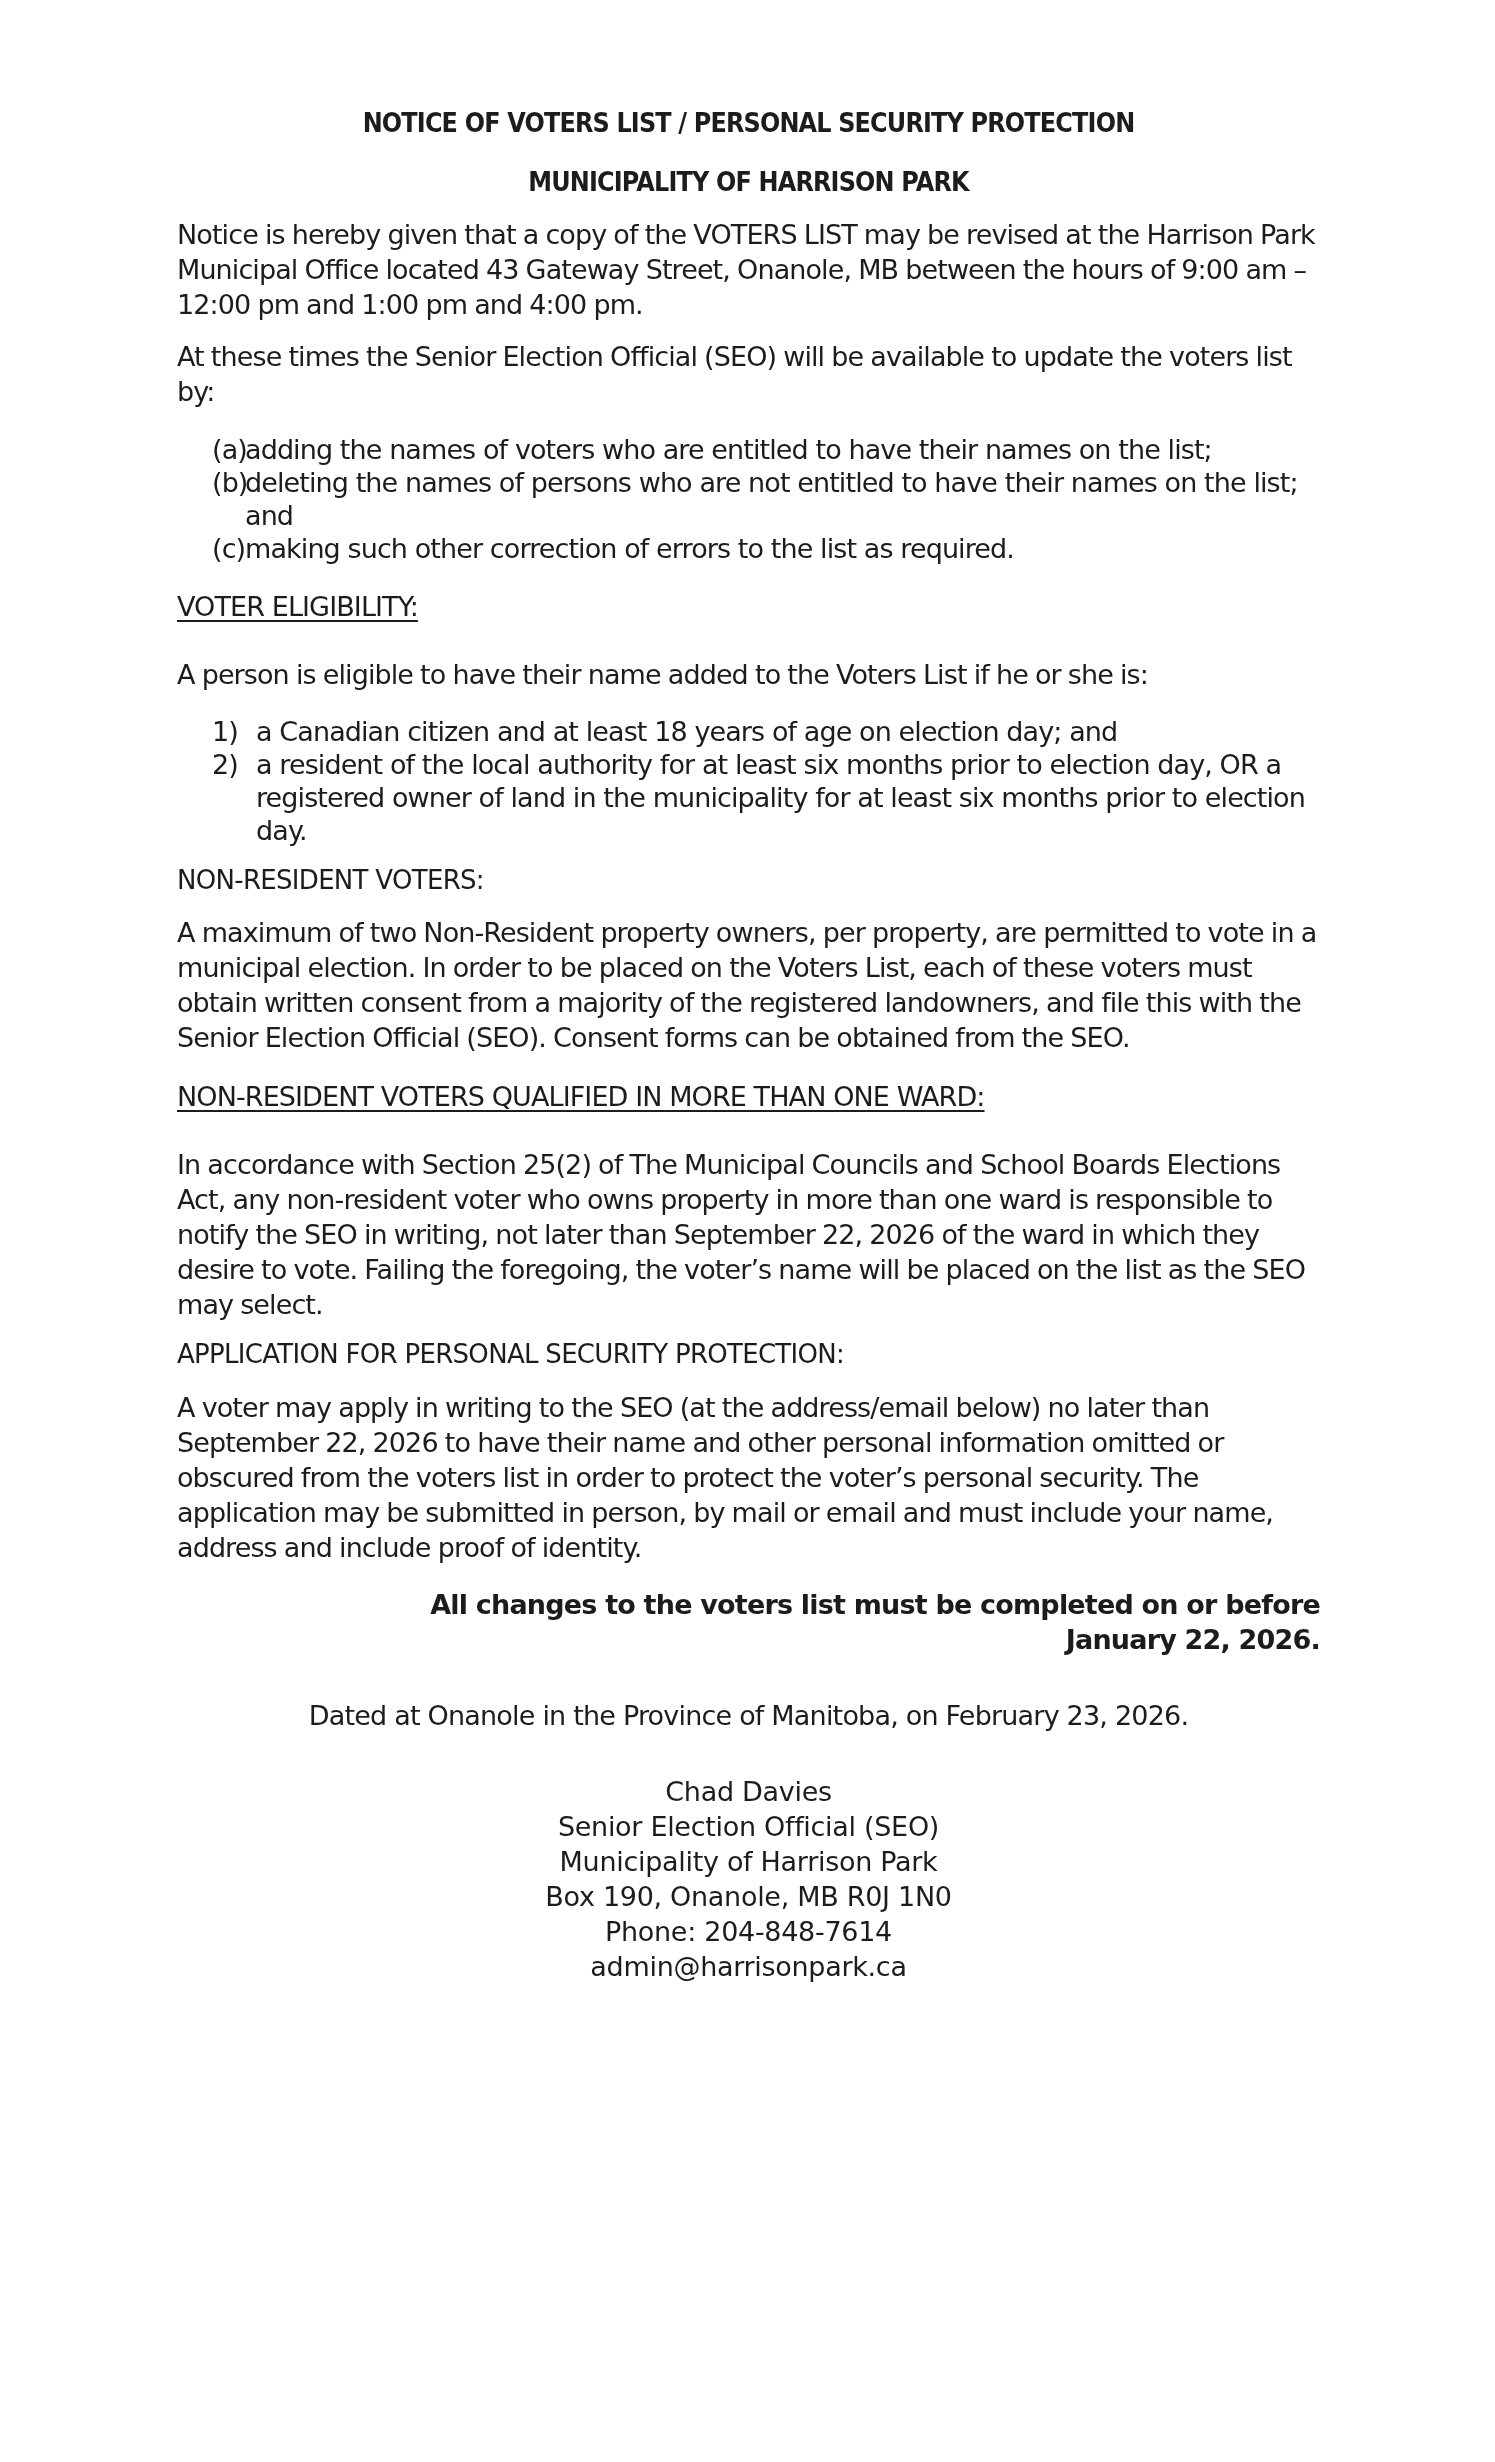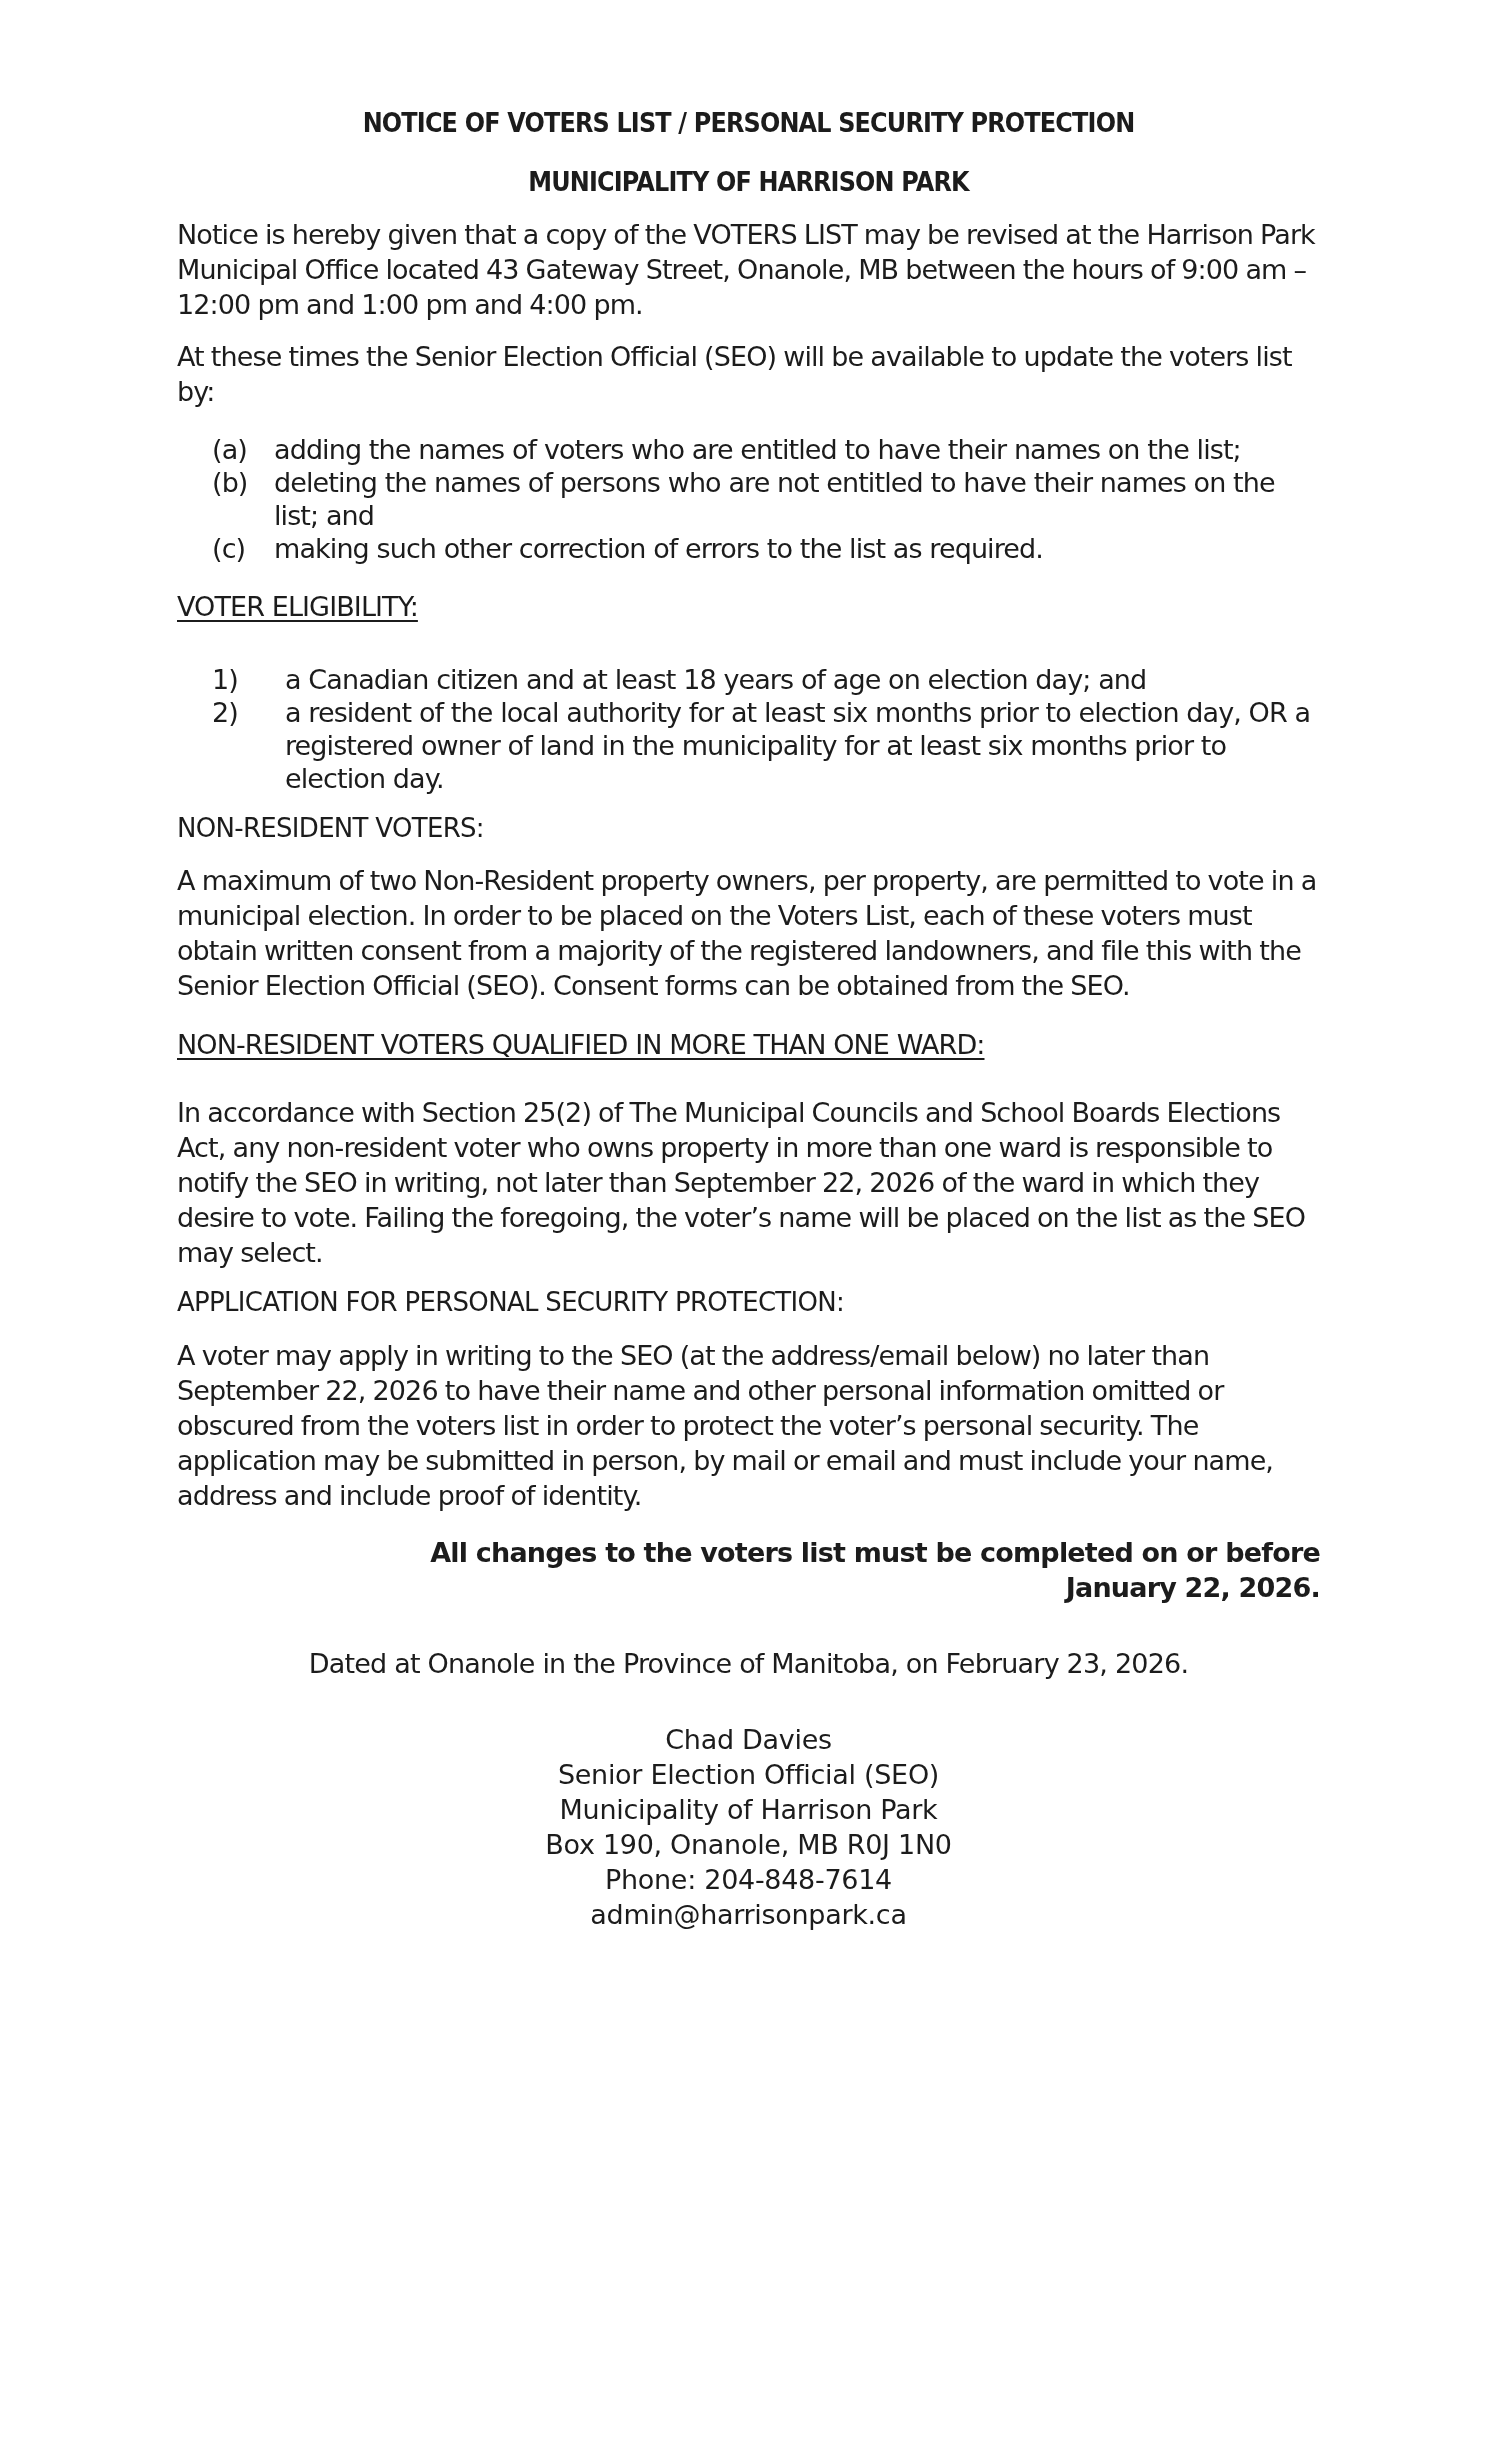--- a/index.html
+++ b/index.html
@@ -51,21 +51,21 @@
     line-height: 33px;
     letter-spacing: -0.9px;
     display: flex;
     padding-left: 35px;
   }
   .list li .mk {
     flex: 0 0 auto;
     width: 33px;
   }
   .list.num li .mk { width: 44px; }
-  .list li .tx { flex: 1 1 auto; padding-left: 29px; }
+  .list li .tx { flex: 1 1 auto; }
   .ul-head {
     font-size: 27px;
     line-height: 35px;
     margin: 10.6px 0 16.4px 0;
     text-decoration: underline;
     text-underline-offset: 3.5px;
     text-decoration-thickness: 1.8px;
     letter-spacing: -0.9px;
     display: inline-block;
     text-align: right;
@@ -125,20 +125,21 @@
       <span class="tx">deleting the names of persons who are not entitled to have their names on the list; and</span>
     </li>
     <li>
       <span class="mk">(c)</span>
       <span class="tx">making such other correction of errors to the list as required.</span>
     </li>
   </ul>
 
   <div class="ul-head">VOTER ELIGIBILITY:</div>
 
+  <p class="p tight">A person is eligible to have their name added to the Voters List if he or she is:</p>
 
   <ul class="list num">
     <li>
       <span class="mk">1)</span>
       <span class="tx">a Canadian citizen and at least 18 years of age on election day; and</span>
     </li>
     <li>
       <span class="mk">2)</span>
       <span class="tx">a resident of the local authority for at least six months prior to election day, OR a registered owner of land in the municipality for at least six months prior to election day.</span>
     </li>

